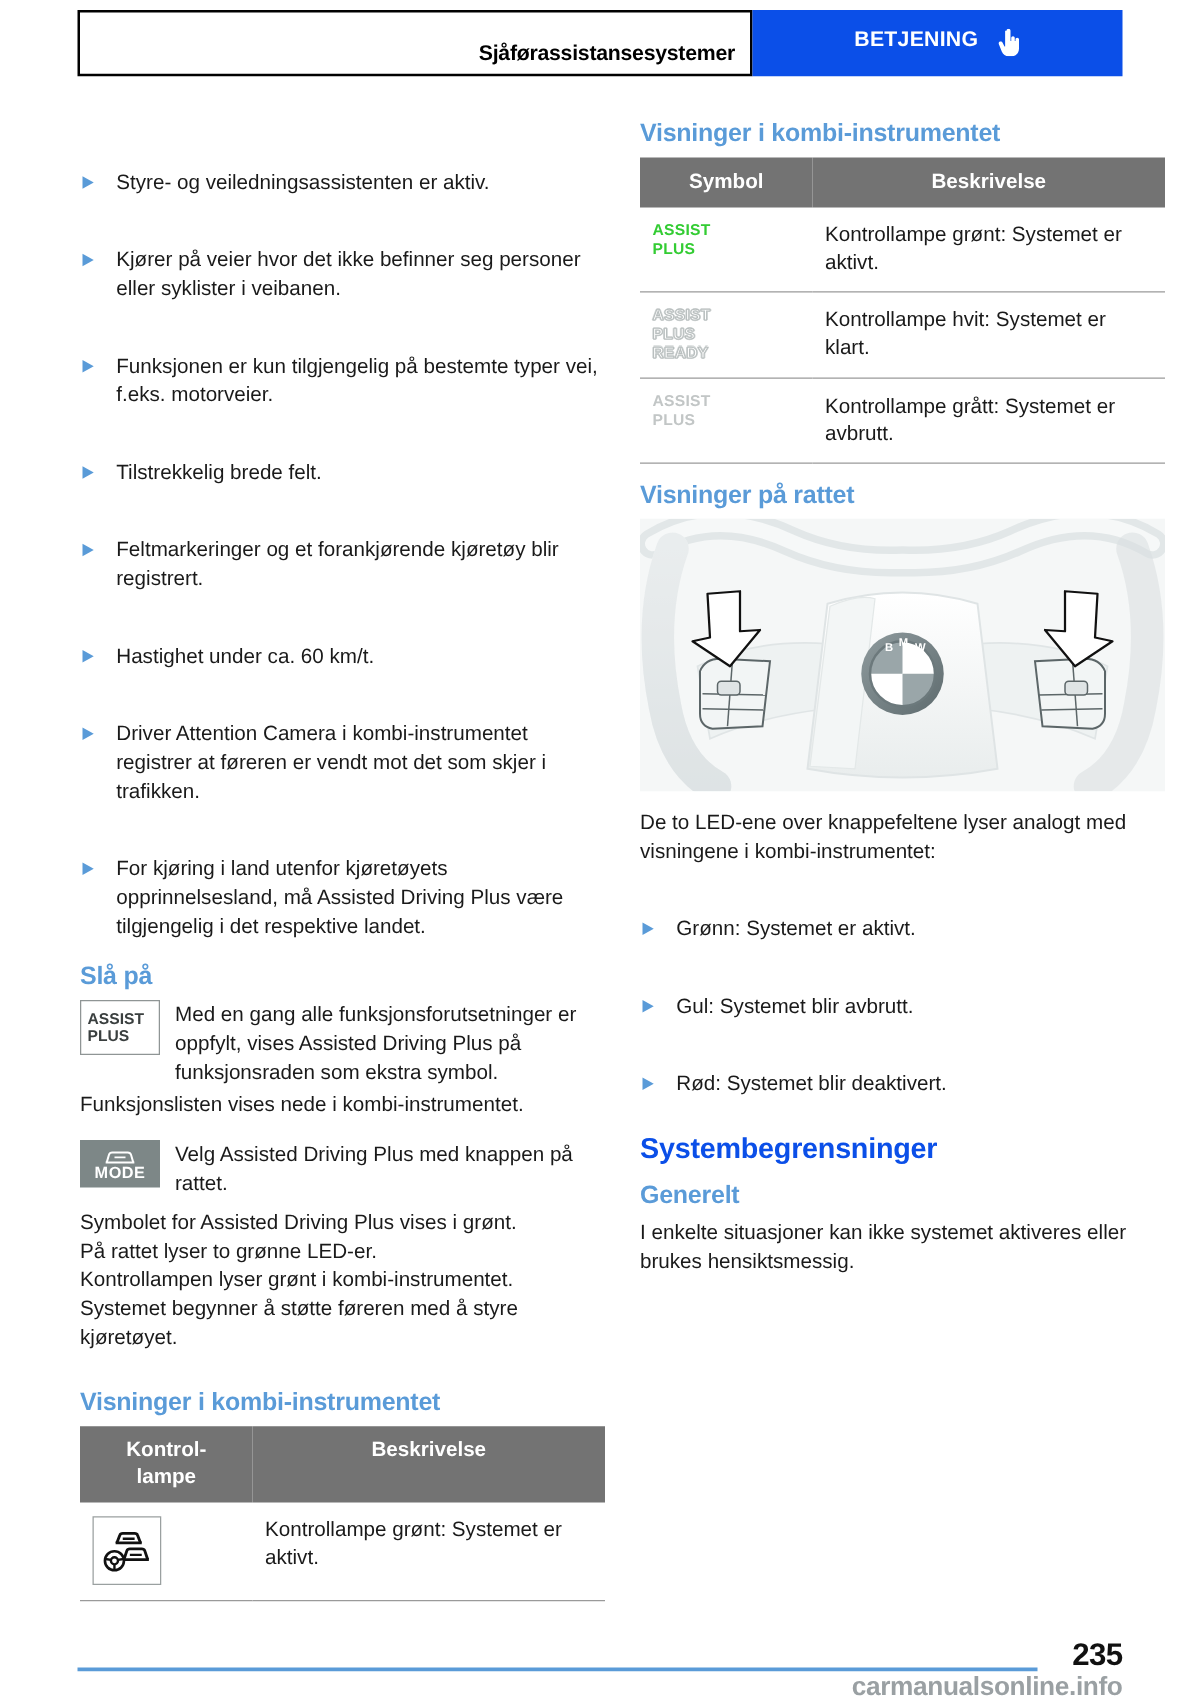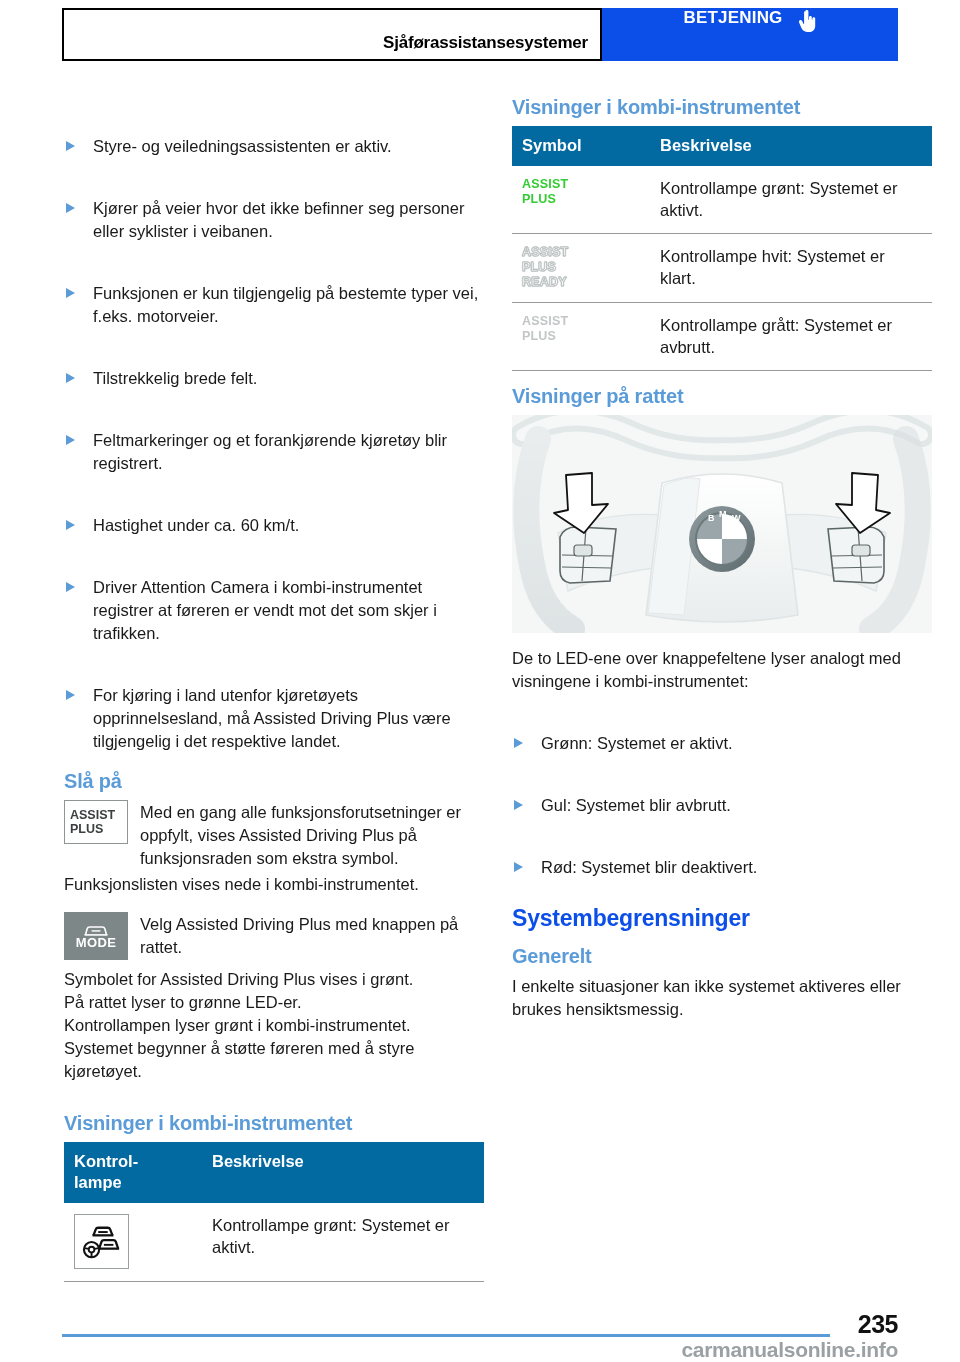--- a/index.html
+++ b/index.html
@@ -38,21 +38,21 @@
   .header-left-text {
     font-size: 17px;
     font-weight: 700;
     letter-spacing: -0.2px;
     color: #000000;
   }
   .header-right {
     width: 296px;
     background: #0b4fe8;
     display: flex;
-    align-items: flex-start;
+    align-items: center;
     justify-content: center;
     gap: 14px;
     padding-bottom: 6px;
     box-sizing: border-box;
   }
   .header-right-text {
     font-size: 17px;
     font-weight: 700;
     color: #ffffff;
     letter-spacing: 0.2px;
@@ -127,25 +127,25 @@
   }
 
   
   table.info {
     border-collapse: collapse;
     width: 420px;
     margin-top: 2px;
     margin-bottom: 14px;
   }
   table.info th {
-    background: #0369a1;
+    background: #737373;
     color: #ffffff;
     font-size: 16.5px;
     font-weight: 700;
-    text-align: left;
+    text-align: center;
     padding: 9px 10px 10px 10px;
     vertical-align: top;
     line-height: 21px;
   }
   table.info th.col-sym { width: 118px; }
   table.info td {
     border-bottom: 1.5px solid #9a9a9a;
     padding: 11px 10px 12px 10px;
     vertical-align: top;
     font-size: 16.5px;
@@ -183,21 +183,21 @@
     padding-left: 5px;
     box-sizing: border-box;
     font-size: 12.5px;
     line-height: 14px;
     font-weight: 600;
     color: #3a3f3f;
     flex: 0 0 auto;
   }
   .mode-box {
     width: 64px;
-    height: 48px;
+    height: 38px;
     background: #7d8787;
     display: flex;
     flex-direction: column;
     align-items: center;
     justify-content: center;
     box-sizing: border-box;
     flex: 0 0 auto;
   }
   .mode-label {
     color: #ffffff;

